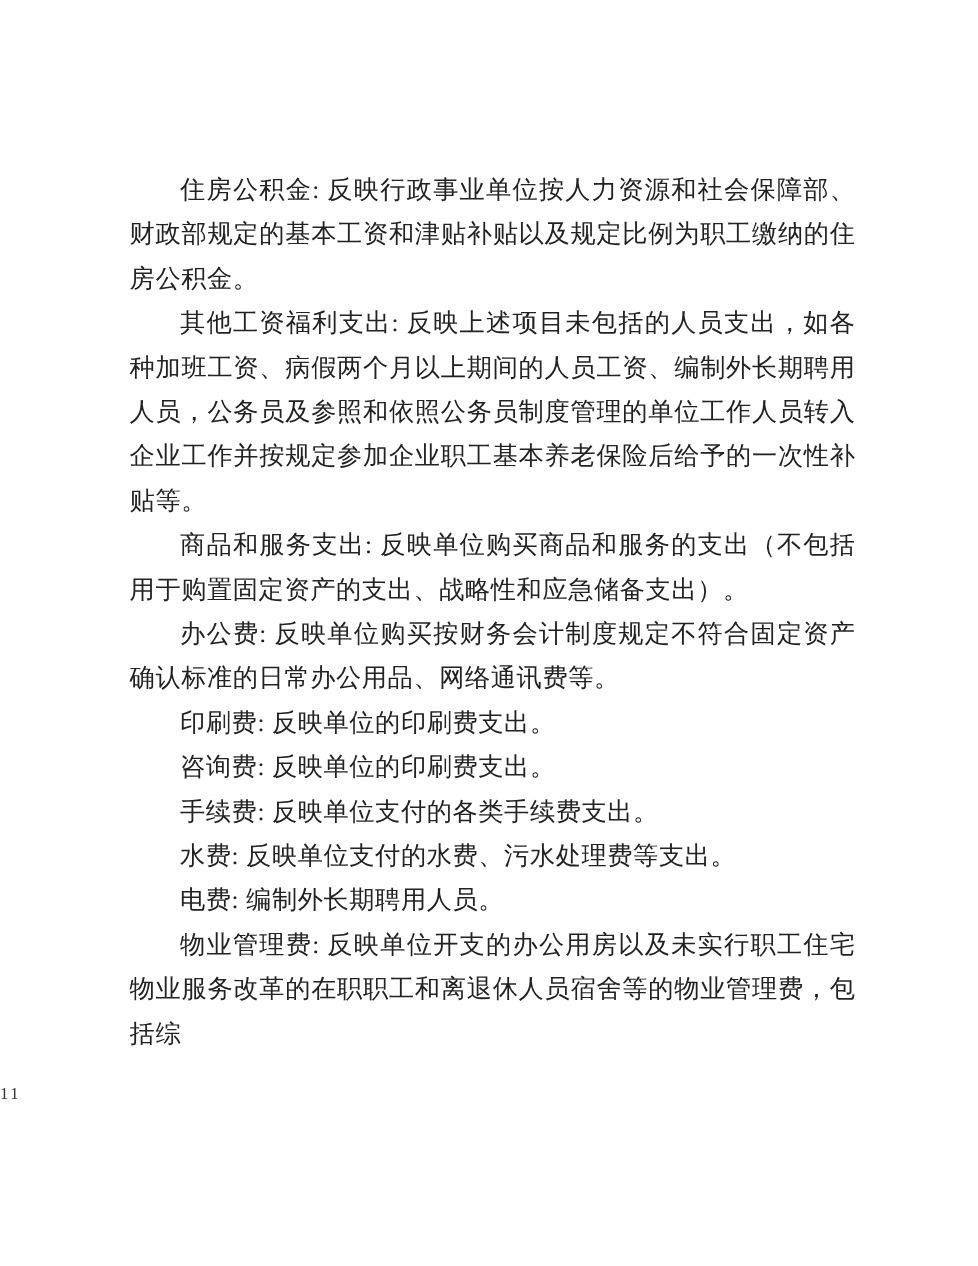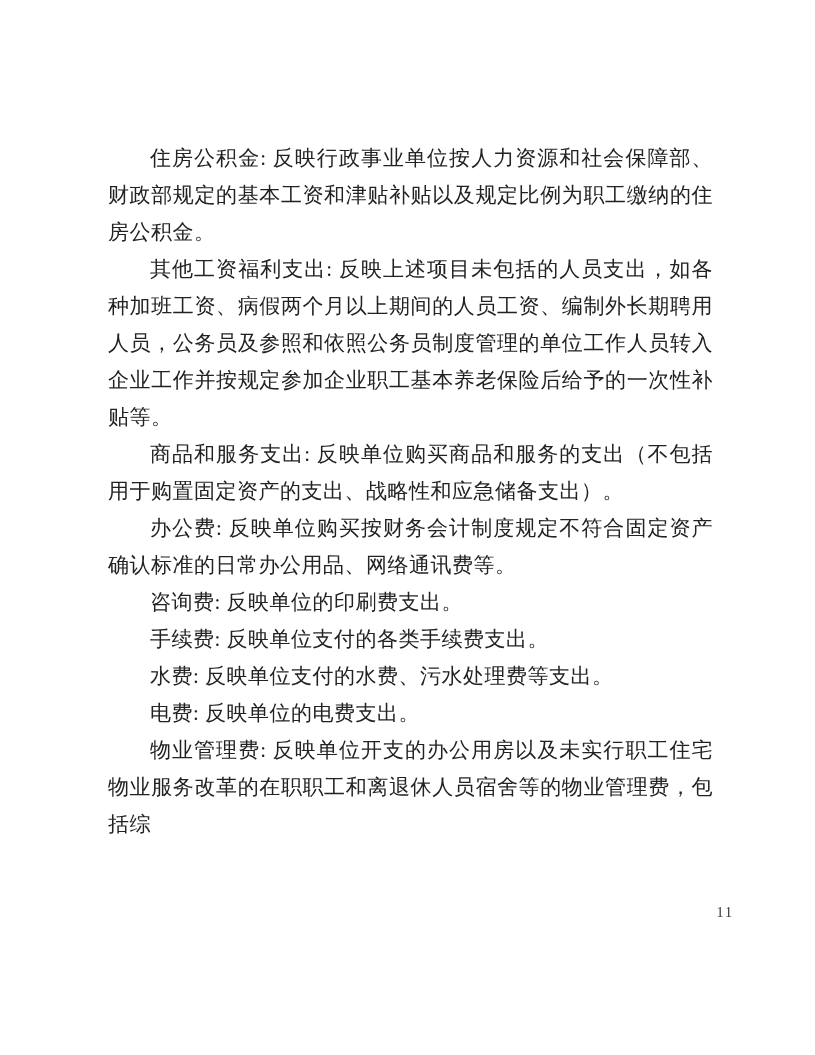--- a/index.html
+++ b/index.html
@@ -30,35 +30,36 @@
     text-align: justify;
     text-justify: inter-ideograph;
     text-indent: 2em;
     letter-spacing: 0.5px;
   }
   .page-number {
     position: absolute;
     top: 905px;
     left: 0;
     width: 100%;
-    text-align: right;
+    text-align: left;
     font-size: 14px;
     color: #333333;
     letter-spacing: 2px;
   }
 </style>
 </head>
 <body>
 
 <div class="page">
   <div class="text-block">
     <p>住房公积金: 反映行政事业单位按人力资源和社会保障部、财政部规定的基本工资和津贴补贴以及规定比例为职工缴纳的住房公积金。</p>
     <p>其他工资福利支出: 反映上述项目未包括的人员支出，如各种加班工资、病假两个月以上期间的人员工资、编制外长期聘用人员，公务员及参照和依照公务员制度管理的单位工作人员转入企业工作并按规定参加企业职工基本养老保险后给予的一次性补贴等。</p>
     <p>商品和服务支出: 反映单位购买商品和服务的支出（不包括用于购置固定资产的支出、战略性和应急储备支出）。</p>
     <p>办公费: 反映单位购买按财务会计制度规定不符合固定资产确认标准的日常办公用品、网络通讯费等。</p>
+    <p>印刷费: 反映单位的印刷费支出。</p>
     <p>咨询费: 反映单位的印刷费支出。</p>
     <p>手续费: 反映单位支付的各类手续费支出。</p>
     <p>水费: 反映单位支付的水费、污水处理费等支出。</p>
-    <p>电费: 反映单位的电费支出。</p>
+    <p>电费: 编制外长期聘用人员。</p>
     <p>物业管理费: 反映单位开支的办公用房以及未实行职工住宅物业服务改革的在职职工和离退休人员宿舍等的物业管理费，包括综</p>
   </div>
   <div class="page-number">11</div>
 </div>
 
 </body></html>

